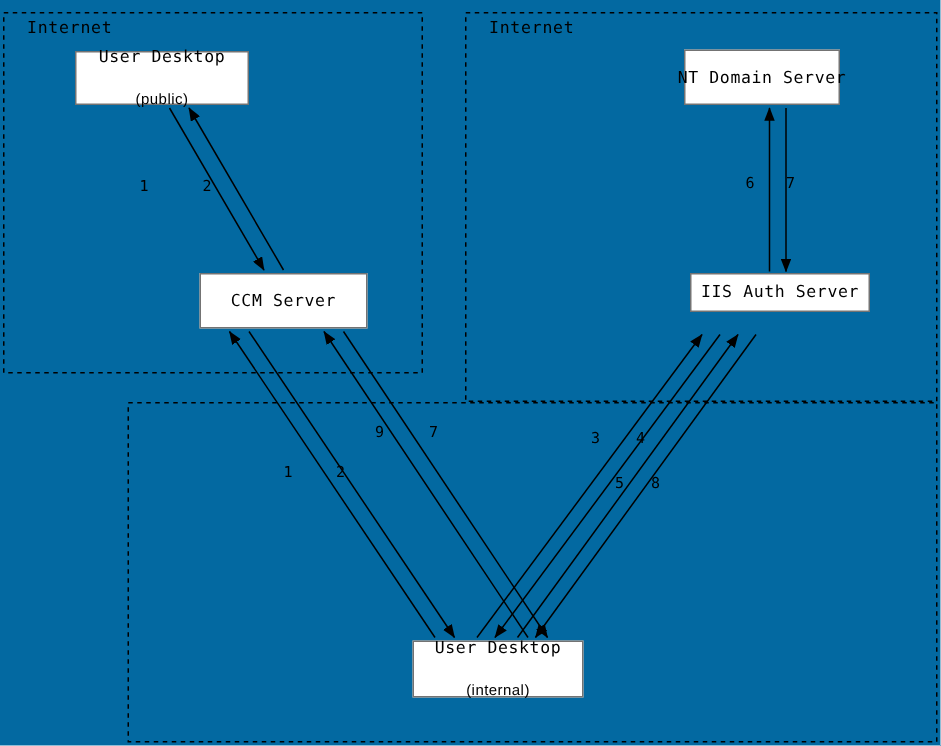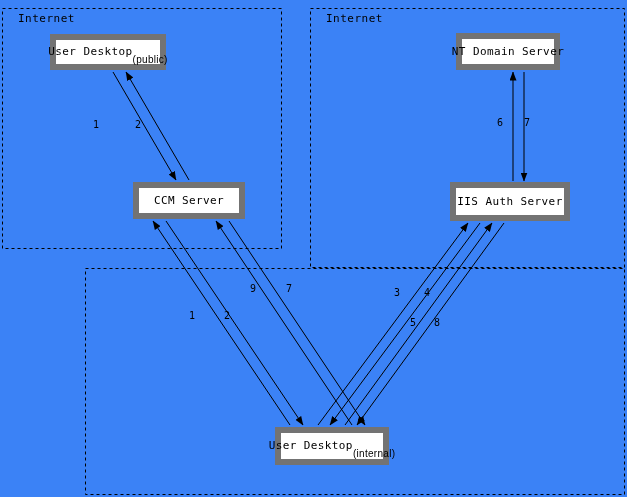--- a/index.html
+++ b/index.html
@@ -5,43 +5,43 @@
 <style>
   html,body{margin:0;padding:0;background:#ffffff;}
   body{
     font-family:"DejaVu Sans Mono","Liberation Mono",monospace;
     color:#000;
   }
   #canvas{
     position:relative;
     width:627px;
     height:497px;
-    background:#3b82f6;
+    background:#0369a1;
     overflow:hidden;
   }
   #diagram-svg{
     position:absolute;
     left:0; top:0;
     width:627px;
     height:497px;
   }
   .zone-label{
     position:absolute;
     font-size:11px;
     font-family:"DejaVu Sans Mono","Liberation Mono",monospace;
     letter-spacing:0.5px;
     white-space:nowrap;
   }
   .node-box{
     position:absolute;
-    border:6px solid #737373;
+    border:1px solid #737373;
     background:#ffffff;
     box-sizing:border-box;
     display:flex;
-    flex-direction:row;
+    flex-direction:column;
     align-items:center;
     justify-content:center;
     line-height:1.25;
   }
   .node-title{
     font-size:11px;
     font-family:"DejaVu Sans Mono","Liberation Mono",monospace;
     letter-spacing:0.4px;
     white-space:nowrap;
   }
@@ -101,21 +101,21 @@
   </div>
 
   <div class="node-box" style="left:133px; top:182px; width:112px; height:37px;">
     <div class="node-title">CCM Server</div>
   </div>
 
   <div class="node-box" style="left:456px; top:33px; width:104px; height:37px;">
     <div class="node-title">NT Domain Server</div>
   </div>
 
-  <div class="node-box" style="left:450px; top:182px; width:120px; height:39px;align-items:center;">
+  <div class="node-box" style="left:460px; top:182px; width:120px; height:26px;align-items:center;">
     <div class="node-title">IIS Auth Server</div>
   </div>
 
   <div class="node-box" style="left:275px; top:427px; width:114px; height:38px;">
     <div class="node-title">User Desktop</div>
     <div class="node-sub">(internal)</div>
   </div>
 
   <div id="step-labels">
       <div class="step-label" style="left: 93px; top: 119px;">1</div>

